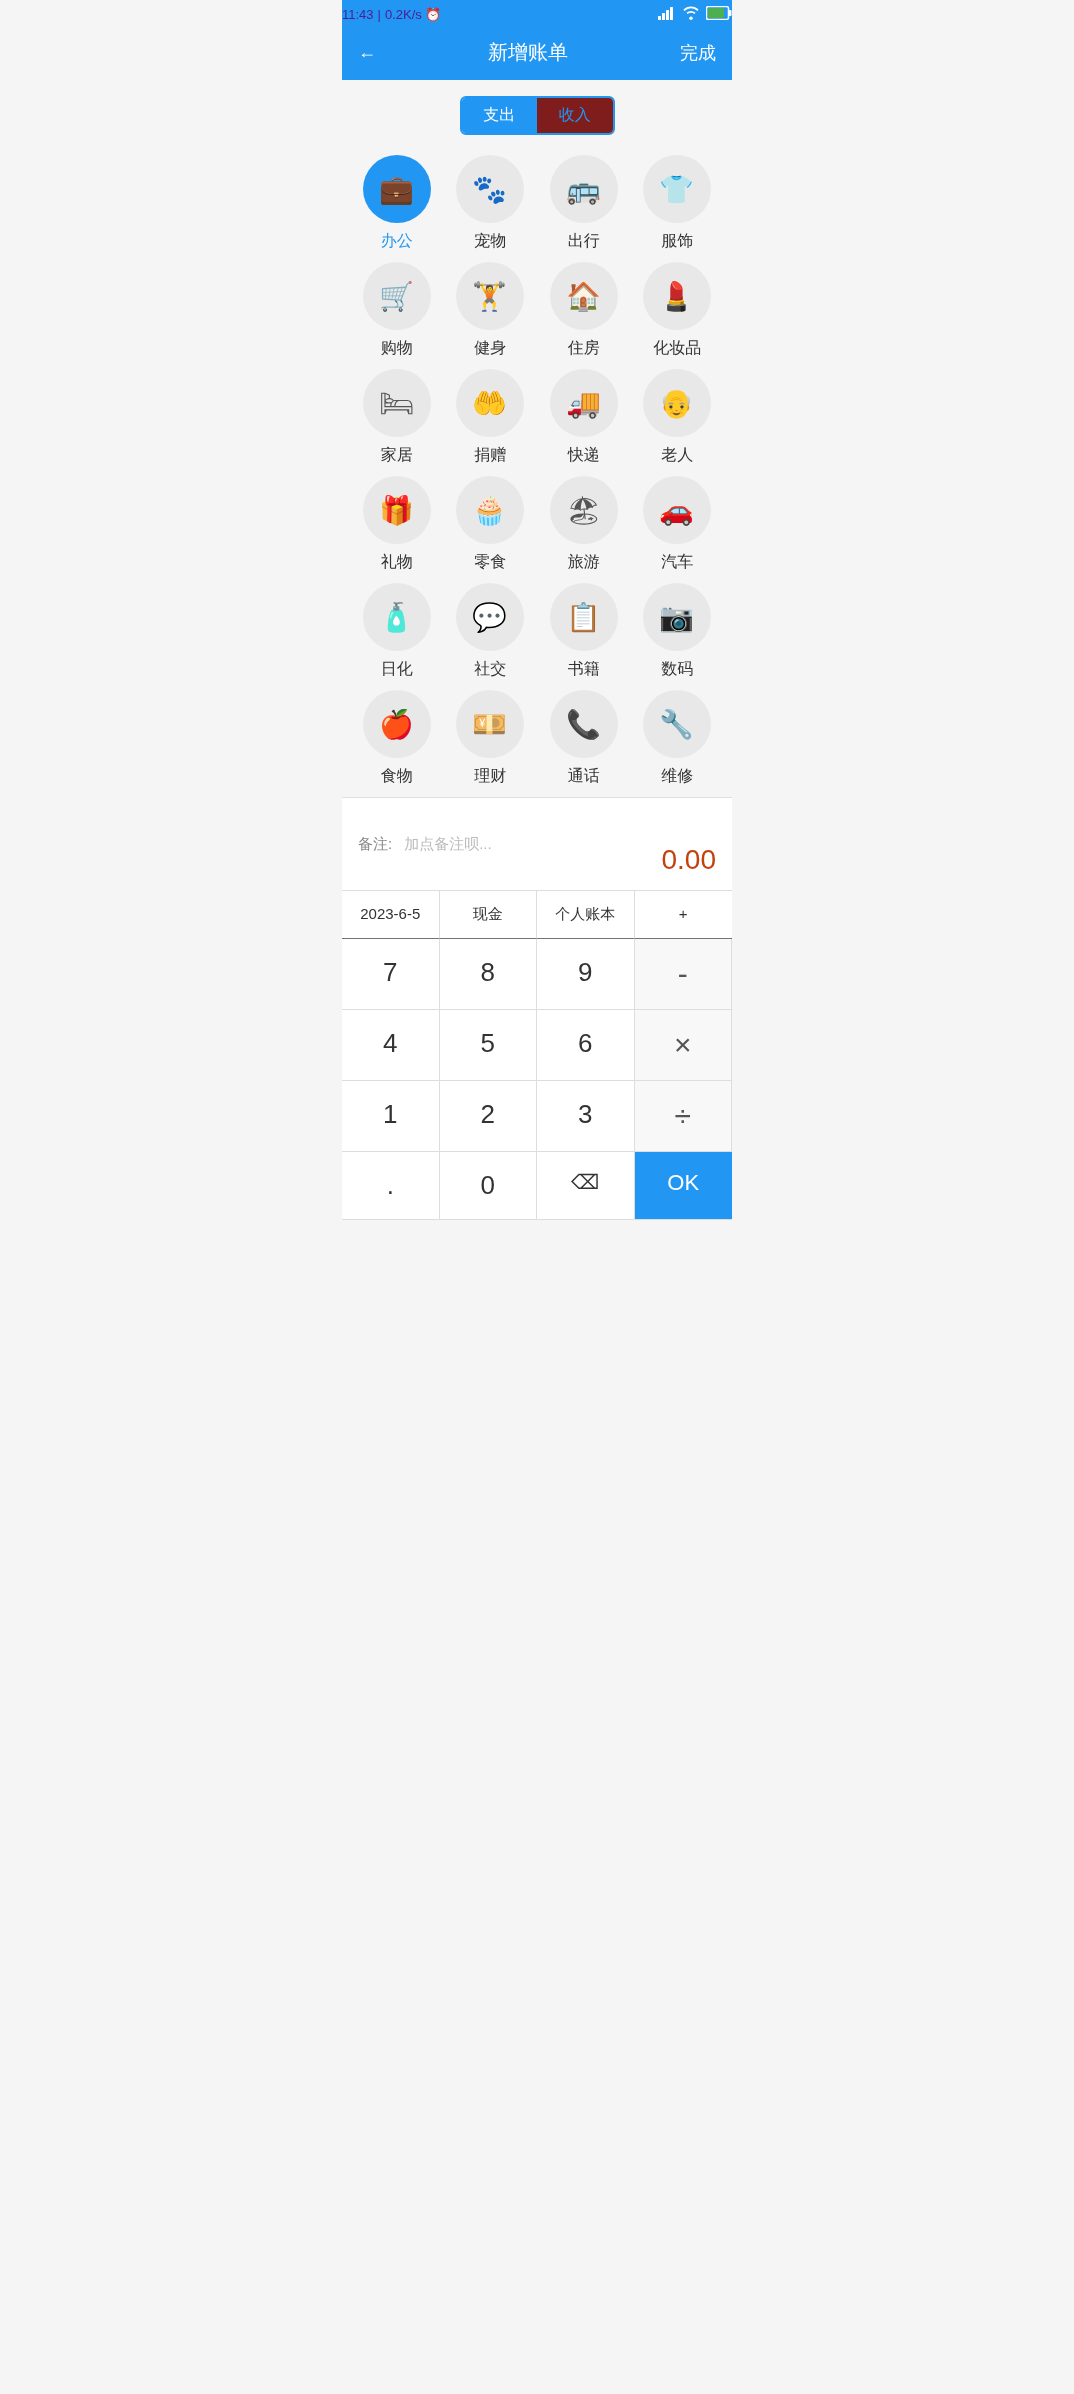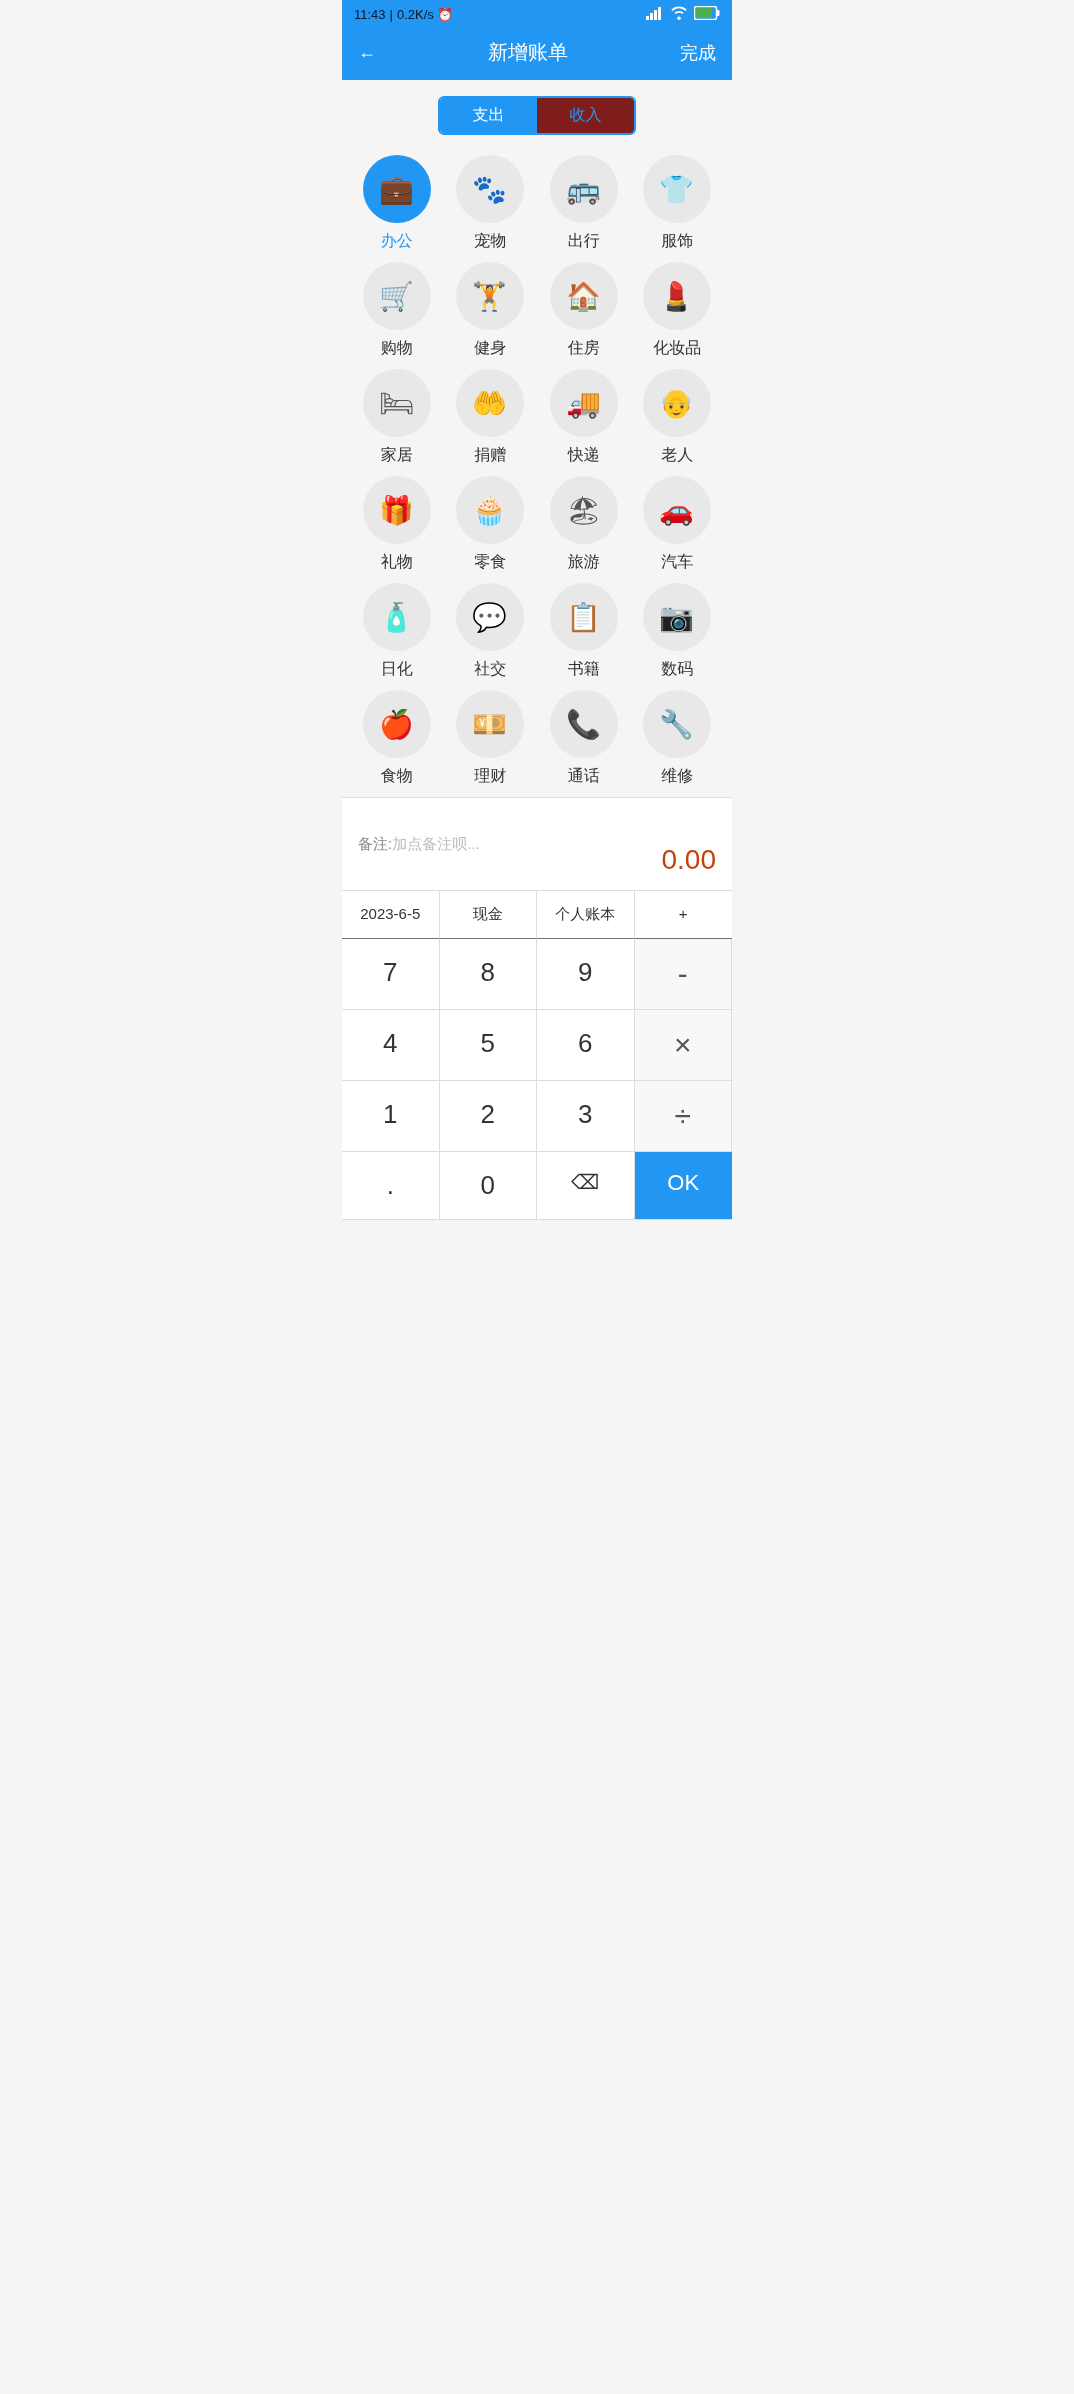--- a/index.html
+++ b/index.html
@@ -8,25 +8,25 @@
       font-family: -apple-system, "PingFang SC", "Hiragino Sans GB", "Microsoft YaHei", sans-serif;
       background: #f5f5f5;
       width: 390px;
       margin: 0 auto;
       position: relative;
     }
 
     
     .status-bar {
       background: #2196F3;
-      color: #0f172a;
+      color: #4c1d95;
       display: flex;
       justify-content: space-between;
       align-items: center;
-      padding: 6px 12px;
+      padding: 6px 0;
       font-size: 13px;
       font-weight: 500;
     }
     .status-left { display: flex; align-items: center; gap: 4px; }
     .status-right { display: flex; align-items: center; gap: 6px; }
 
     
     .header {
       background: #2196F3;
       color: white;
@@ -50,21 +50,21 @@
       background: #f5f5f5;
       display: flex;
       justify-content: center;
       padding: 16px 0 10px;
     }
     .tab-switcher {
       display: flex;
       border: 2px solid #2196F3;
       border-radius: 6px;
       overflow: hidden;
-      width: 198px;
+      width: 155px;
     }
     .tab-item {
       flex: 1;
       text-align: center;
       padding: 7px 0;
       font-size: 16px;
       cursor: pointer;
     }
     .tab-item.active {
       background: #2196F3;
@@ -118,21 +118,21 @@
     
     .remark-row {
       background: white;
       display: flex;
       justify-content: space-between;
       align-items: center;
       padding: 14px 16px;
       border-top: 1px solid #e0e0e0;
     }
     .remark-label { font-size: 15px; color: #888; }
-    .remark-placeholder { font-size: 15px; color: #bbb; }
+    .remark-placeholder { font-size: 15px; color: #bbb; margin-left: 12px; }
     .amount-display { font-size: 28px; color: #c2410c; font-weight: 400; margin-top: 32px; }
 
     
     .calc-area {
       background: #f0f0f0;
     }
     .calc-top-row {
       display: grid;
       grid-template-columns: repeat(4, 1fr);
       border-top: 1px solid #ddd;

